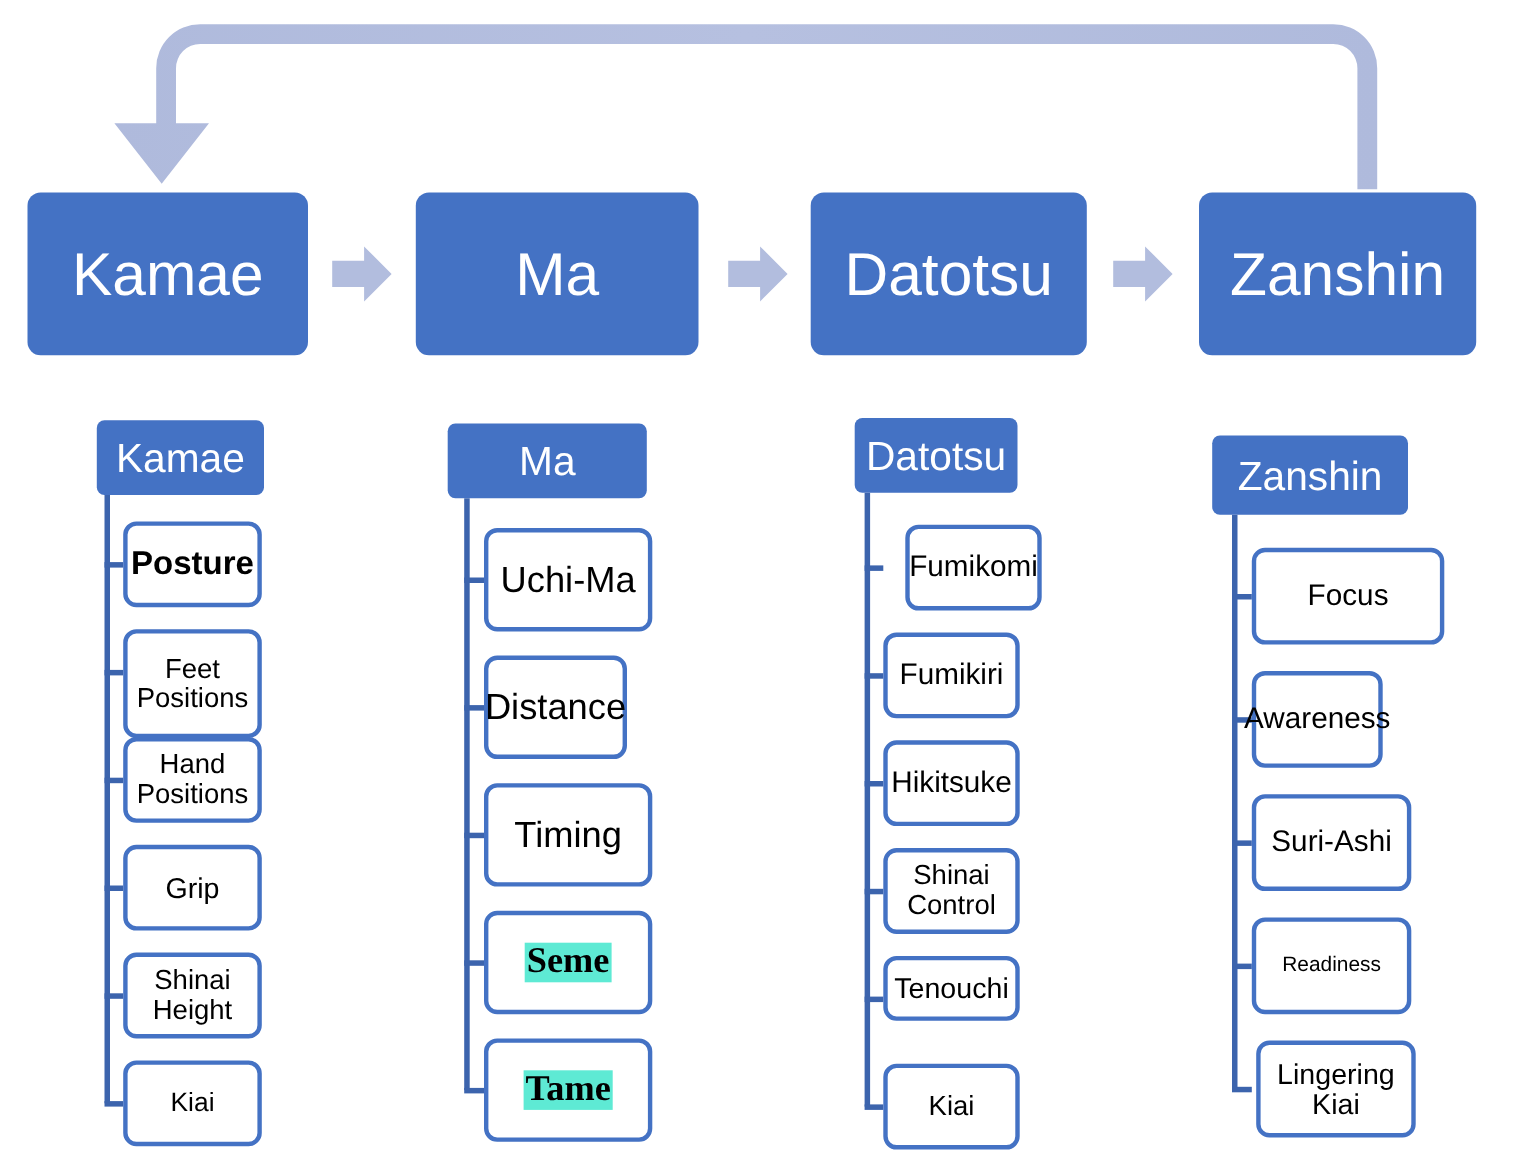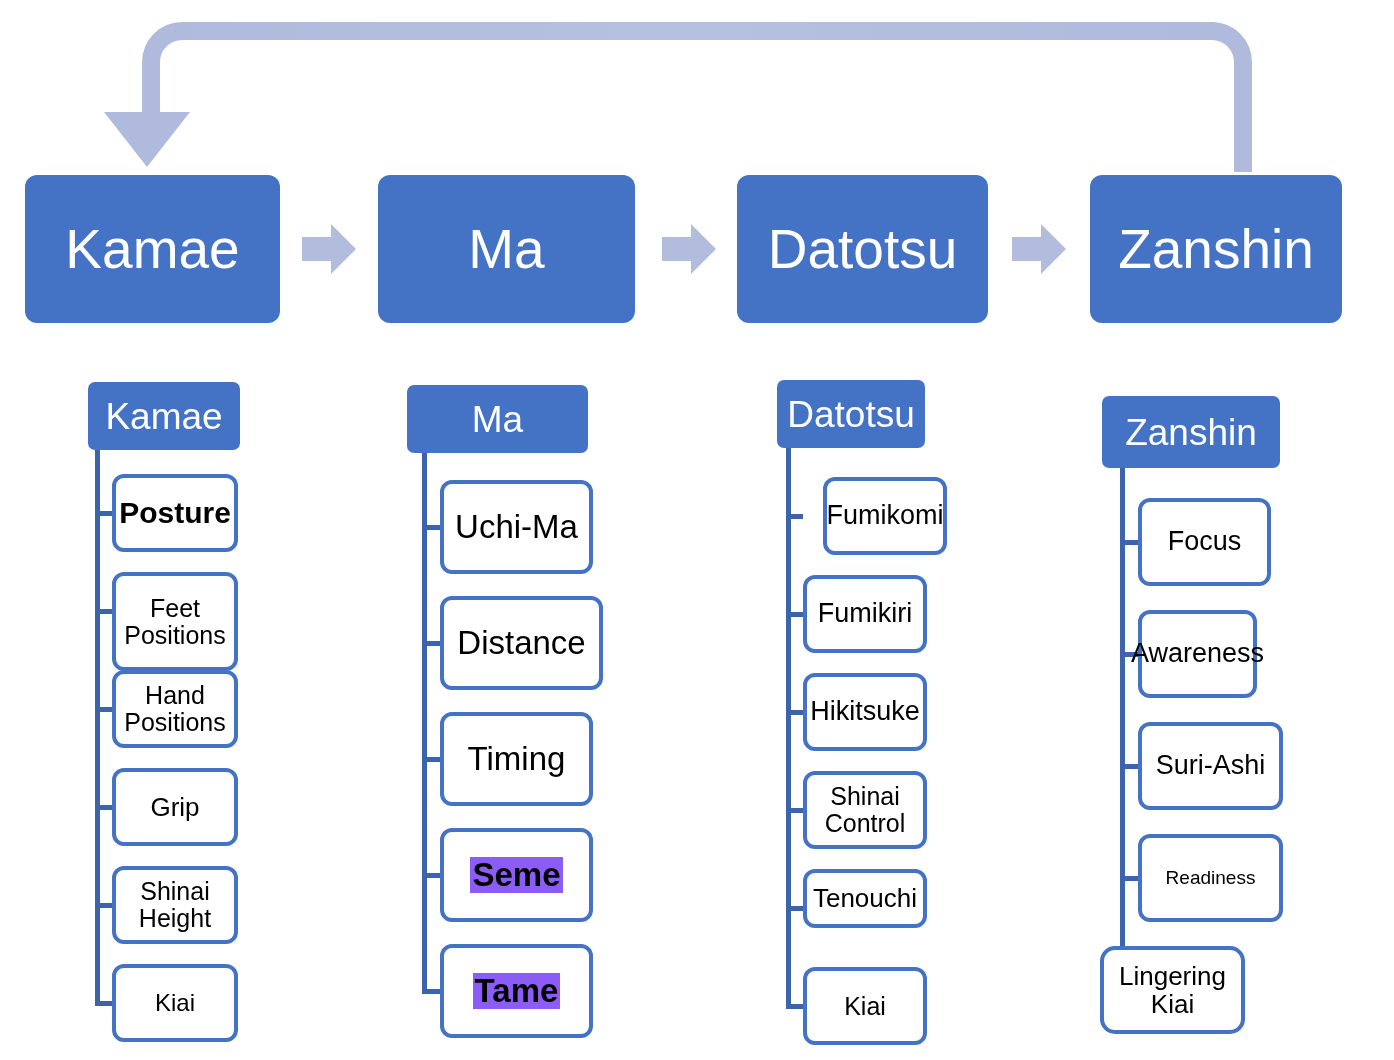--- a/index.html
+++ b/index.html
@@ -77,21 +77,21 @@
     box-sizing: border-box;
     display: flex;
     align-items: center;
     justify-content: center;
     text-align: center;
     color: #000000;
     line-height: 1.08;
     padding: 2px 5px;
   }
   .leaf .txt { display: inline-block; }
-  .hl { background: #8b5cf6; padding: 0 2px; }
+  .hl { background: #5eead4; padding: 0 2px; font-family: Liberation Serif, serif; }
 </style>
 </head>
 <body>
 
 <div id="canvas">
 
   <svg class="loop-arrow" viewBox="0 0 1394 180" xmlns="http://www.w3.org/2000/svg">
     <defs>
       <linearGradient id="loopgrad" x1="0" y1="0" x2="1" y2="0">
         <stop offset="0%" stop-color="#AFBADC"></stop>
@@ -176,21 +176,21 @@
       </div>
       <div class="col-header" style="left: 407px; top: 385px; width: 181px; height: 68px;">
         <span>Ma</span>
       </div>
       <div class="spine" style="left: 422px; top: 453px; height: 538px;"></div>
       <div class="tick" style="left: 422px; top: 525px; width: 18px;"></div>
       <div class="leaf" style="left: 440px; top: 480px; width: 153px; height: 94px; font-size: 33px; font-weight: 400;">
         <span class="txt">Uchi-Ma</span>
       </div>
       <div class="tick" style="left: 422px; top: 641px; width: 18px;"></div>
-      <div class="leaf" style="left: 440px; top: 596px; width: 163px; height: 94px; font-size: 33px; font-weight: 400;">
+      <div class="leaf" style="left: 440px; top: 596px; width: 130px; height: 94px; font-size: 33px; font-weight: 400;">
         <span class="txt">Distance</span>
       </div>
       <div class="tick" style="left: 422px; top: 757px; width: 18px;"></div>
       <div class="leaf" style="left: 440px; top: 712px; width: 153px; height: 94px; font-size: 33px; font-weight: 400;">
         <span class="txt">Timing</span>
       </div>
       <div class="tick" style="left: 422px; top: 873px; width: 18px;"></div>
       <div class="leaf" style="left: 440px; top: 828px; width: 153px; height: 94px; font-size: 33px; font-weight: 700;">
         <span class="txt hl">Seme</span>
       </div>
@@ -224,34 +224,34 @@
       </div>
       <div class="tick" style="left: 786px; top: 1004px; width: 17px;"></div>
       <div class="leaf" style="left: 803px; top: 967px; width: 124px; height: 78px; font-size: 25px; font-weight: 400;">
         <span class="txt">Kiai</span>
       </div>
       <div class="col-header" style="left: 1102px; top: 396px; width: 178px; height: 72px;">
         <span>Zanshin</span>
       </div>
       <div class="spine" style="left: 1120px; top: 468px; height: 522px;"></div>
       <div class="tick" style="left: 1120px; top: 540px; width: 18px;"></div>
-      <div class="leaf" style="left: 1138px; top: 498px; width: 133px; height: 88px; font-size: 27px; font-weight: 400;">
+      <div class="leaf" style="left: 1138px; top: 498px; width: 175px; height: 88px; font-size: 27px; font-weight: 400;">
         <span class="txt">Focus</span>
       </div>
       <div class="tick" style="left: 1120px; top: 652px; width: 18px;"></div>
       <div class="leaf" style="left: 1138px; top: 610px; width: 119px; height: 88px; font-size: 27px; font-weight: 400; justify-content: center;">
         <span class="txt">Awareness</span>
       </div>
       <div class="tick" style="left: 1120px; top: 764px; width: 18px;"></div>
       <div class="leaf" style="left: 1138px; top: 722px; width: 145px; height: 88px; font-size: 27px; font-weight: 400;">
         <span class="txt">Suri-Ashi</span>
       </div>
       <div class="tick" style="left: 1120px; top: 876px; width: 18px;"></div>
       <div class="leaf" style="left: 1138px; top: 834px; width: 145px; height: 88px; font-size: 19px; font-weight: 400;">
         <span class="txt">Readiness</span>
       </div>
       <div class="tick" style="left: 1120px; top: 988px; width: 18px;"></div>
-      <div class="leaf" style="left: 1100px; top: 946px; width: 145px; height: 88px; font-size: 26px; font-weight: 400; border-radius: 15px;">
+      <div class="leaf" style="left: 1142px; top: 946px; width: 145px; height: 88px; font-size: 26px; font-weight: 400;">
         <span class="txt">Lingering<br>Kiai</span>
       </div>
     </div>
 
 </div>
 
 </body></html>

